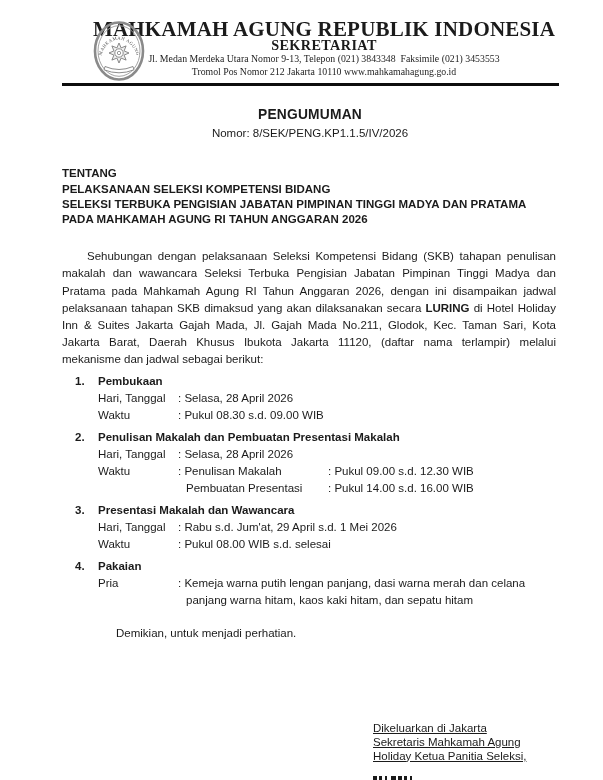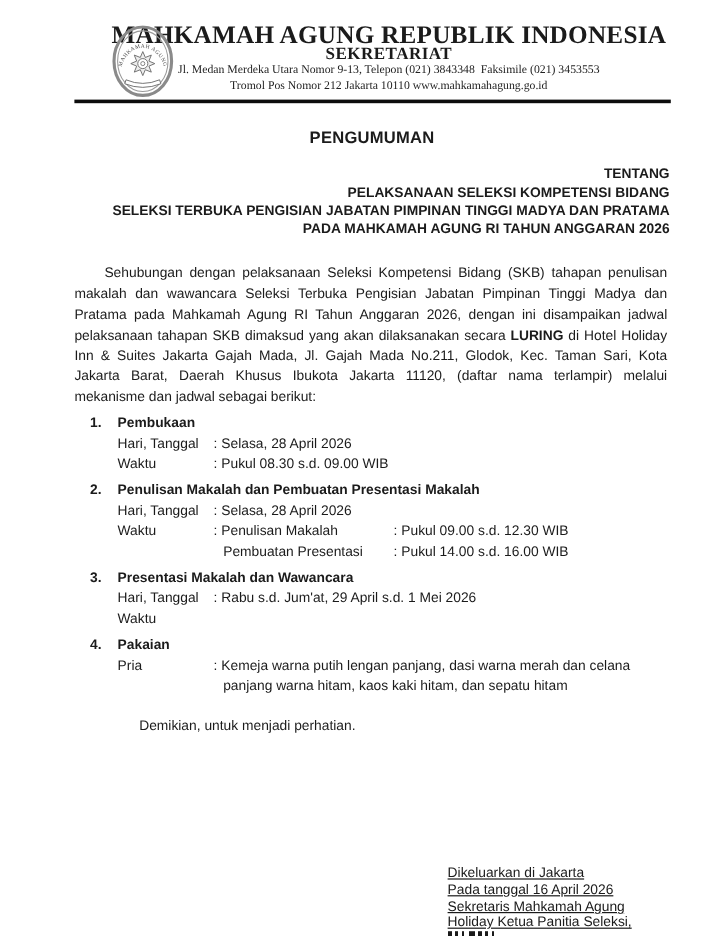--- a/index.html
+++ b/index.html
@@ -16,21 +16,21 @@
   .head-text { margin-left:62px; width:524px; text-align:center; }
   .org-name { font-family:"Liberation Serif", serif; font-weight:700; font-size:21px; line-height:17px; letter-spacing:.2px; }
   .org-unit { font-family:"Liberation Serif", serif; font-weight:700; font-size:14.2px; line-height:15px; letter-spacing:.4px; }
   .addr { font-family:"Liberation Serif", serif; font-size:9.8px; line-height:12.6px; white-space:pre-wrap; color:#222; }
   .rule { margin:5px 0 0 62px; width:497px; height:2.7px; background:#0d0d0d; }
   
   .content { margin-left:62px; width:496px; }
   .doc-title { margin-top:21px; text-align:center; }
   .doc-title .heading { font-weight:700; font-size:13.8px; line-height:16.5px; letter-spacing:.2px; }
   .doc-title .number { margin-top:3px; line-height:14px; }
-  .subject { margin-top:15px; text-align:right; font-weight:700; line-height:15.2px; }
+  .subject { margin-top:26px; text-align:left; font-weight:700; line-height:15.2px; }
   
   .intro { margin:21px 0 0 62px; width:494px; text-align:justify; text-indent:25px; line-height:17.2px; }
   .intro b { font-weight:700;margin-top:12px; }
   
   .schedule { margin:4px 0 0 75px; width:490px; line-height:17px; }
   .item + .item { margin-top:5px; }
   .item-title { display:flex; font-weight:700; }
   .num { flex:0 0 23px; }
   .rows { margin-left:23px; }
   .row { display:flex; }
@@ -73,20 +73,21 @@
       <div class="org-unit">SEKRETARIAT</div>
       <div class="addr">Jl. Medan Merdeka Utara Nomor 9-13, Telepon (021) 3843348  Faksimile (021) 3453553</div>
       <div class="addr">Tromol Pos Nomor 212 Jakarta 10110 www.mahkamahagung.go.id</div>
     </div>
     <div class="rule"></div>
   </div>
 
   <div class="content">
     <div class="doc-title">
       <div class="heading">PENGUMUMAN</div>
+      <div class="number">Nomor: 8/SEK/PENG.KP1.1.5/IV/2026</div>
     </div>
 
     <div class="subject">
       <div>TENTANG</div>
       <div>PELAKSANAAN SELEKSI KOMPETENSI BIDANG</div>
       <div>SELEKSI TERBUKA PENGISIAN JABATAN PIMPINAN TINGGI MADYA DAN PRATAMA</div>
       <div>PADA MAHKAMAH AGUNG RI TAHUN ANGGARAN 2026</div>
     </div>
   </div>
 
@@ -139,20 +140,21 @@
         <span class="num">3.</span>
         <span>Presentasi Makalah dan Wawancara</span>
       </div>
       <div class="rows">
         <div class="row">
           <span class="lbl">Hari, Tanggal</span>
           <span class="val">: Rabu s.d. Jum'at, 29 April s.d. 1 Mei 2026</span>
         </div>
         <div class="row">
           <span class="lbl">Waktu</span>
+          <span class="val">: Pukul 08.00 WIB s.d. selesai</span>
         </div>
       </div>
     </div>
 
     <div class="item">
       <div class="item-title">
         <span class="num">4.</span>
         <span>Pakaian</span>
       </div>
       <div class="rows">
@@ -162,19 +164,18 @@
         </div>
       </div>
     </div>
 
   </div>
 
   <p class="closing">Demikian, untuk menjadi perhatian.</p>
 
   <div class="signature">
     <div>Dikeluarkan di Jakarta</div>
-    <div>Pada tanggal 16 April 2026</div>
     <div>Sekretaris Mahkamah Agung</div>
     <div>Holiday Ketua Panitia Seleksi,</div>
   </div>
   <div class="qr-sliver"></div>
 
 </div>
 
 </body></html>

